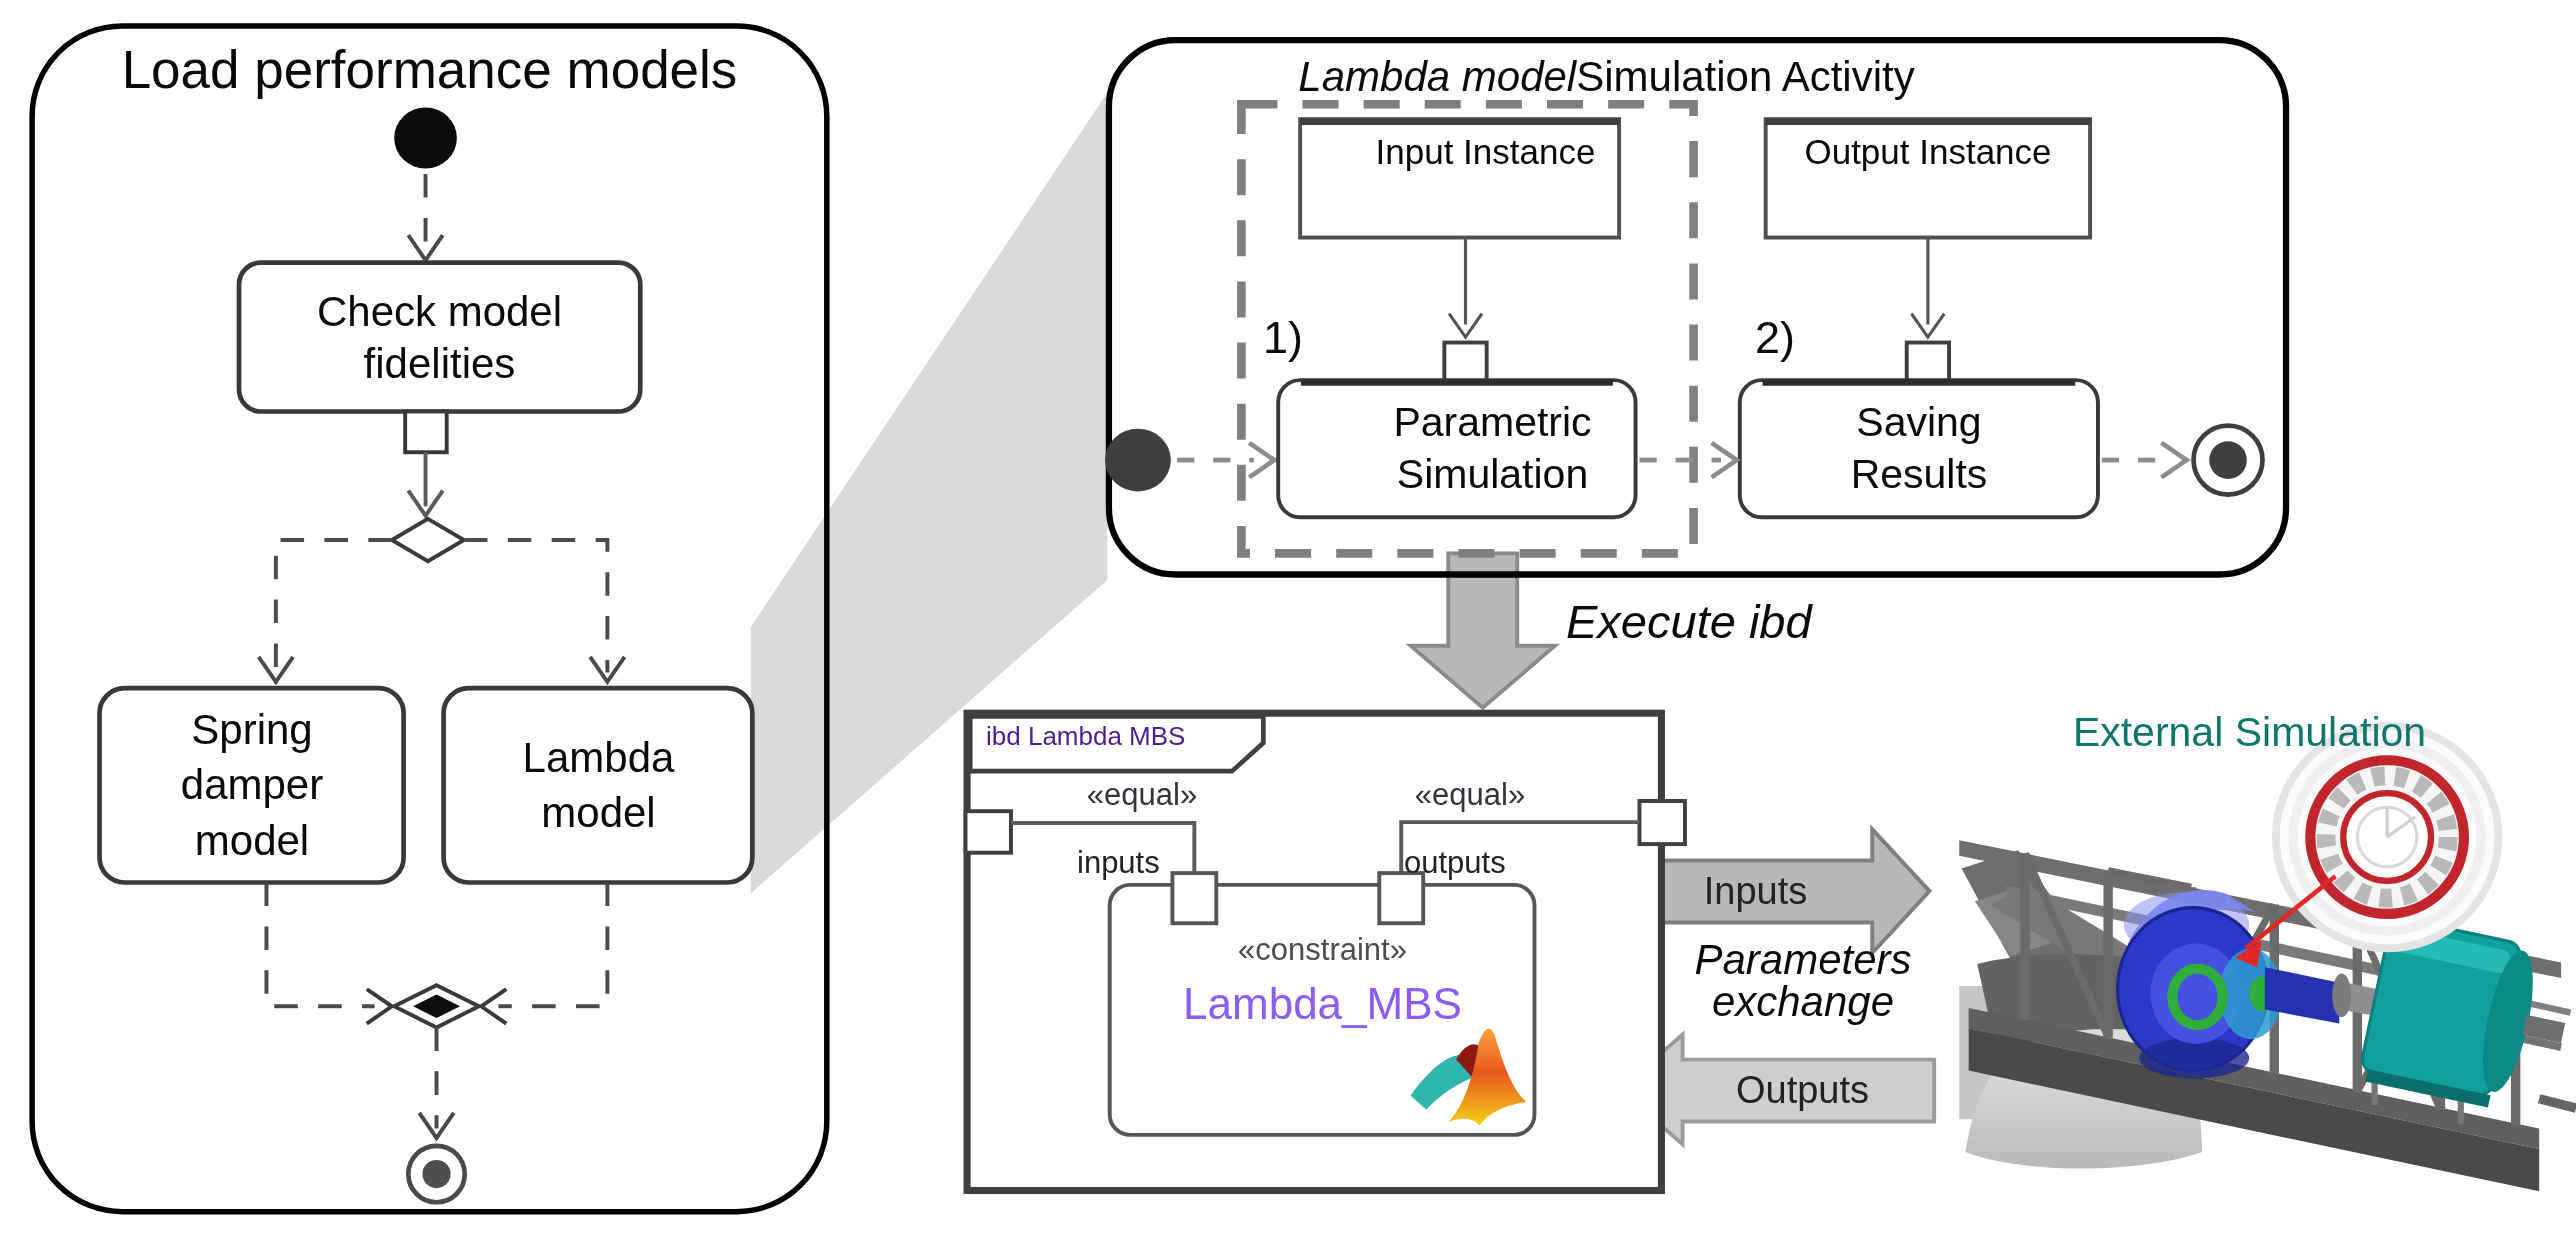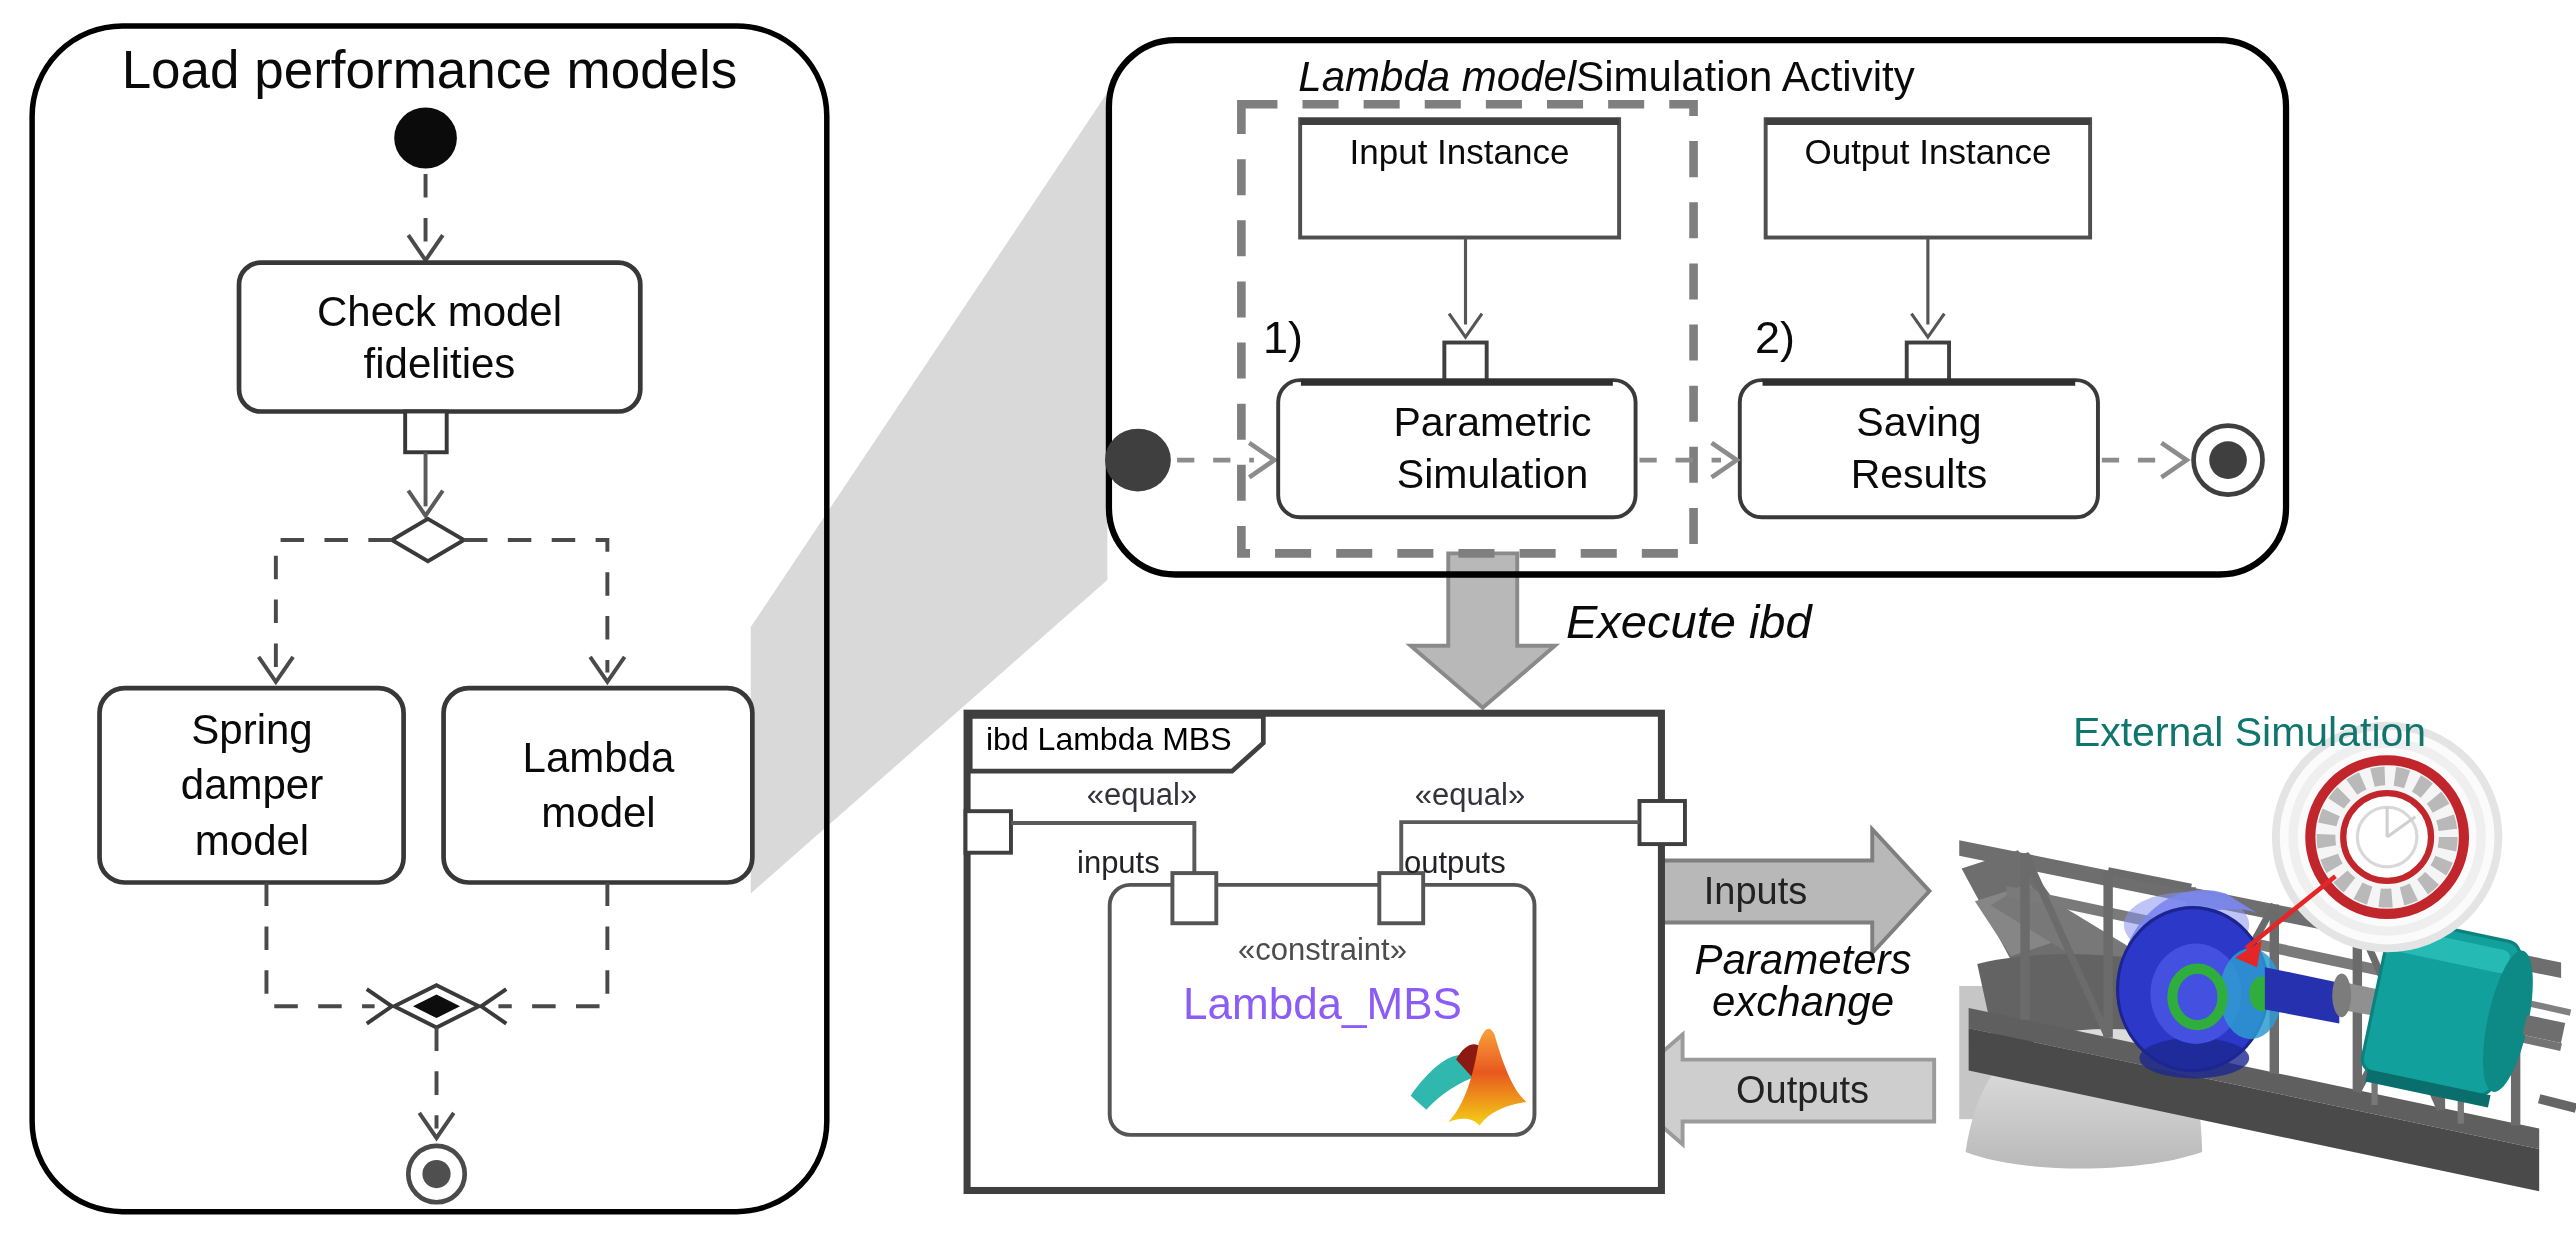--- a/index.html
+++ b/index.html
@@ -208,37 +208,37 @@
 model</div>
 
 <div class="abs b ctr pre" style="left:444px;top:688px;width:309px;height:194px;font-size:42px;line-height:1.32;">Lambda
 model</div>
 
 <div class="abs b ctr" style="left:1144px;top:49px;width:925px;height:55px;font-size:42px;">
   <span class="i">Lambda model</span>
       <span> Simulation Activity</span>
 </div>
 
-<div class="abs b topctr" style="left:1300px;top:132px;width:319px;height:63px;font-size:35px;">Input Instance</div>
+<div class="abs b topctr" style="left:1300px;top:132px;width:319px;height:63px;font-size:35px;padding-left:26px;">Input Instance</div>
 
 <div class="abs b topctr" style="left:1766px;top:132px;width:324px;height:63px;font-size:35px;">Output Instance</div>
 
 <div class="abs" style="left:1263px;top:312px;width:86px;font-size:45px;">1)</div>
 
 <div class="abs" style="left:1755px;top:312px;width:86px;font-size:45px;">2)</div>
 
 <div class="abs b ctr pre" style="left:1278px;top:380px;width:357px;height:137px;font-size:41px;line-height:1.25;margin-left:36px;">Parametric
 Simulation</div>
 
 <div class="abs b ctr pre" style="left:1740px;top:380px;width:358px;height:137px;font-size:41px;line-height:1.25;">Saving
 Results</div>
 
 <div class="abs b i" style="left:1566px;top:594px;width:329px;font-size:47px;">Execute ibd</div>
 
-<div class="abs" style="left:986px;top:721px;width:282px;height:47px;font-size:32px;color:#000000;">
+<div class="abs" style="left:986px;top:721px;width:282px;height:47px;font-size:26px;color:#4c1d95;">
   <span class="b">ibd</span><span> Lambda MBS</span>
 </div>
 
 <div class="abs b ctr" style="left:1056px;top:774px;width:172px;height:41px;font-size:31px;color:#33333d;">«equal»</div>
 
 <div class="abs b ctr" style="left:1384px;top:774px;width:172px;height:41px;font-size:31px;color:#33333d;">«equal»</div>
 
 <div class="abs" style="left:1077px;top:845px;width:110px;font-size:31px;color:#222228;">inputs</div>
 
 <div class="abs" style="left:1404px;top:845px;width:133px;font-size:31px;color:#222228;">outputs</div>

